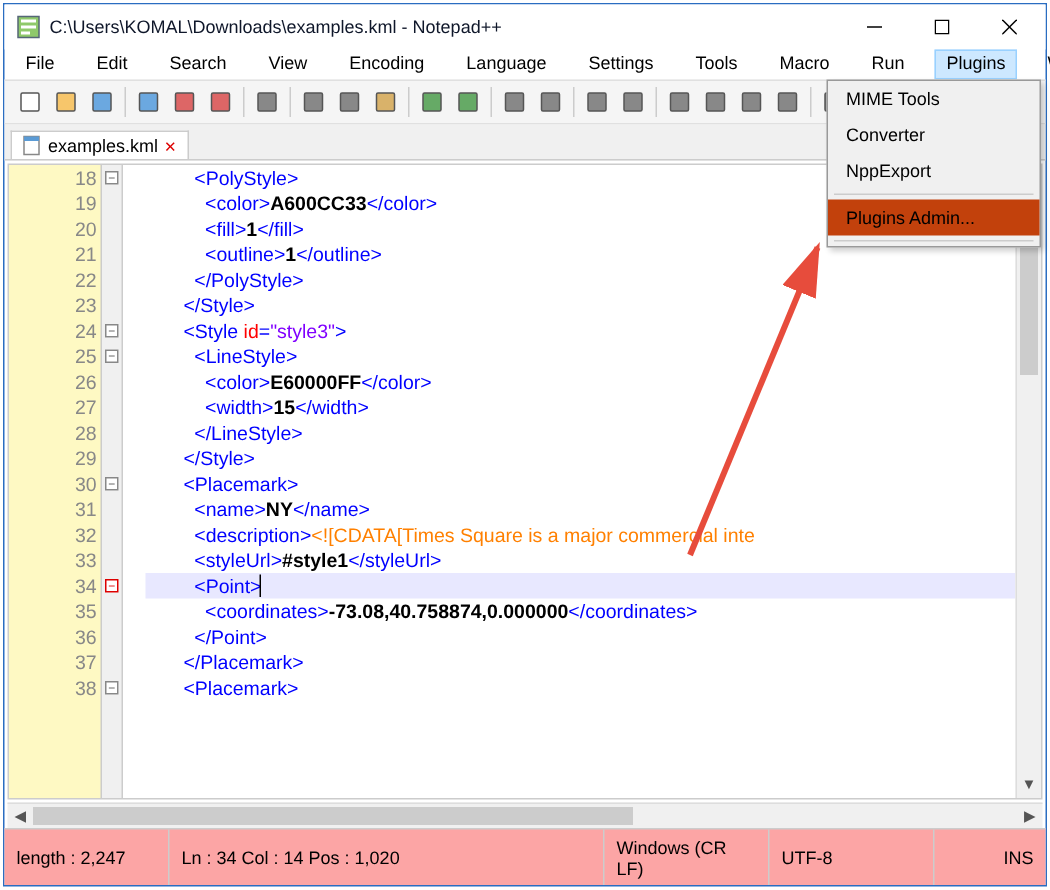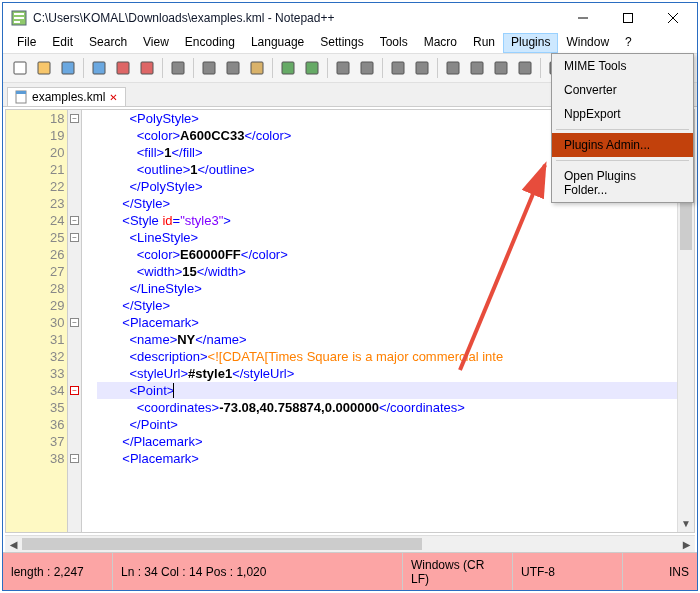--- a/index.html
+++ b/index.html
@@ -2,21 +2,21 @@
 <html><head>
 <meta charset="utf-8">
 <style>
 * { box-sizing: border-box; margin: 0; padding: 0; font-family: 'Segoe UI', Tahoma, sans-serif; }
 body { width: 700px; height: 593px; background: #fff; position: relative; overflow: hidden; }
 .outer { width: 696px; height: 589px; margin: 2px; border: 1px solid #2a6dc1; background: #fff; display: flex; flex-direction: column; }
 .titlebar { height: 30px; background: #fff; display: flex; align-items: center; padding: 0 2px; }
 .tb-icon { width: 16px; height: 16px; margin: 0 6px; }
 .tb-title { flex: 1; font-size: 12px; color: #0f172a; }
 .win-btn { width: 45px; height: 28px; display: flex; align-items: center; justify-content: center; color: #000; }
-.menubar { height: 20px; display: flex; padding: 0 6px; font-size: 12px; gap: 0; }
+.menubar { height: 20px; display: flex; padding: 0 6px; font-size: 12px; gap: 12px; }
 .menu-item { padding: 2px 8px; color: #000; }
 .menu-item.open { background: #cde8ff; border: 1px solid #99d1ff; padding: 1px 7px; }
 .toolbar { height: 30px; border-top: 1px solid #e0e0e0; border-bottom: 1px solid #e0e0e0; display: flex; align-items: center; padding: 2px 6px; gap: 2px; background: #f5f5f5; }
 .tbtn { width: 22px; height: 22px; display: flex; align-items: center; justify-content: center; border: 1px solid transparent; }
 .tbtn svg { width: 16px; height: 16px; }
 .tsep { width: 1px; height: 20px; background: #ccc; margin: 0 2px; }
 .tabbar { height: 24px; background: #f0f0f0; display: flex; align-items: end; padding: 0 4px; border-bottom: 1px solid #ccc; }
 .tab { background: #fff; border: 1px solid #ccc; border-bottom: none; padding: 2px 6px; font-size: 12px; display: flex; align-items: center; gap: 4px; }
 .tab-icon { width: 14px; height: 14px; }
 .tab-close { width: 10px; height: 10px; color: #d00; font-size: 10px; }
@@ -294,21 +294,20 @@
   </div>
 </div>
 
 <div class="dropdown" id="dropdown">
     <div class="dd-item">MIME Tools</div>
     <div class="dd-item">Converter</div>
     <div class="dd-item">NppExport</div>
     <div class="dd-sep"></div>
     <div class="dd-item hl">Plugins Admin...</div>
     <div class="dd-sep"></div>
-    <div class="dd-item">Open Plugins Folder...</div>
   </div>
 
 <svg class="arrow" style="left:380px;top:140px" width="200" height="250">
   <defs>
       <marker id="ah" markerWidth="10" markerHeight="10" refX="8" refY="3" orient="auto">
         <path d="M0,0 L0,6 L9,3 z" fill="#e74c3c"></path>
       </marker>
     </defs>
   <line x1="80" y1="230" x2="165" y2="25" stroke="#e74c3c" stroke-width="4" marker-end="url(#ah)"></line>
 </svg>

